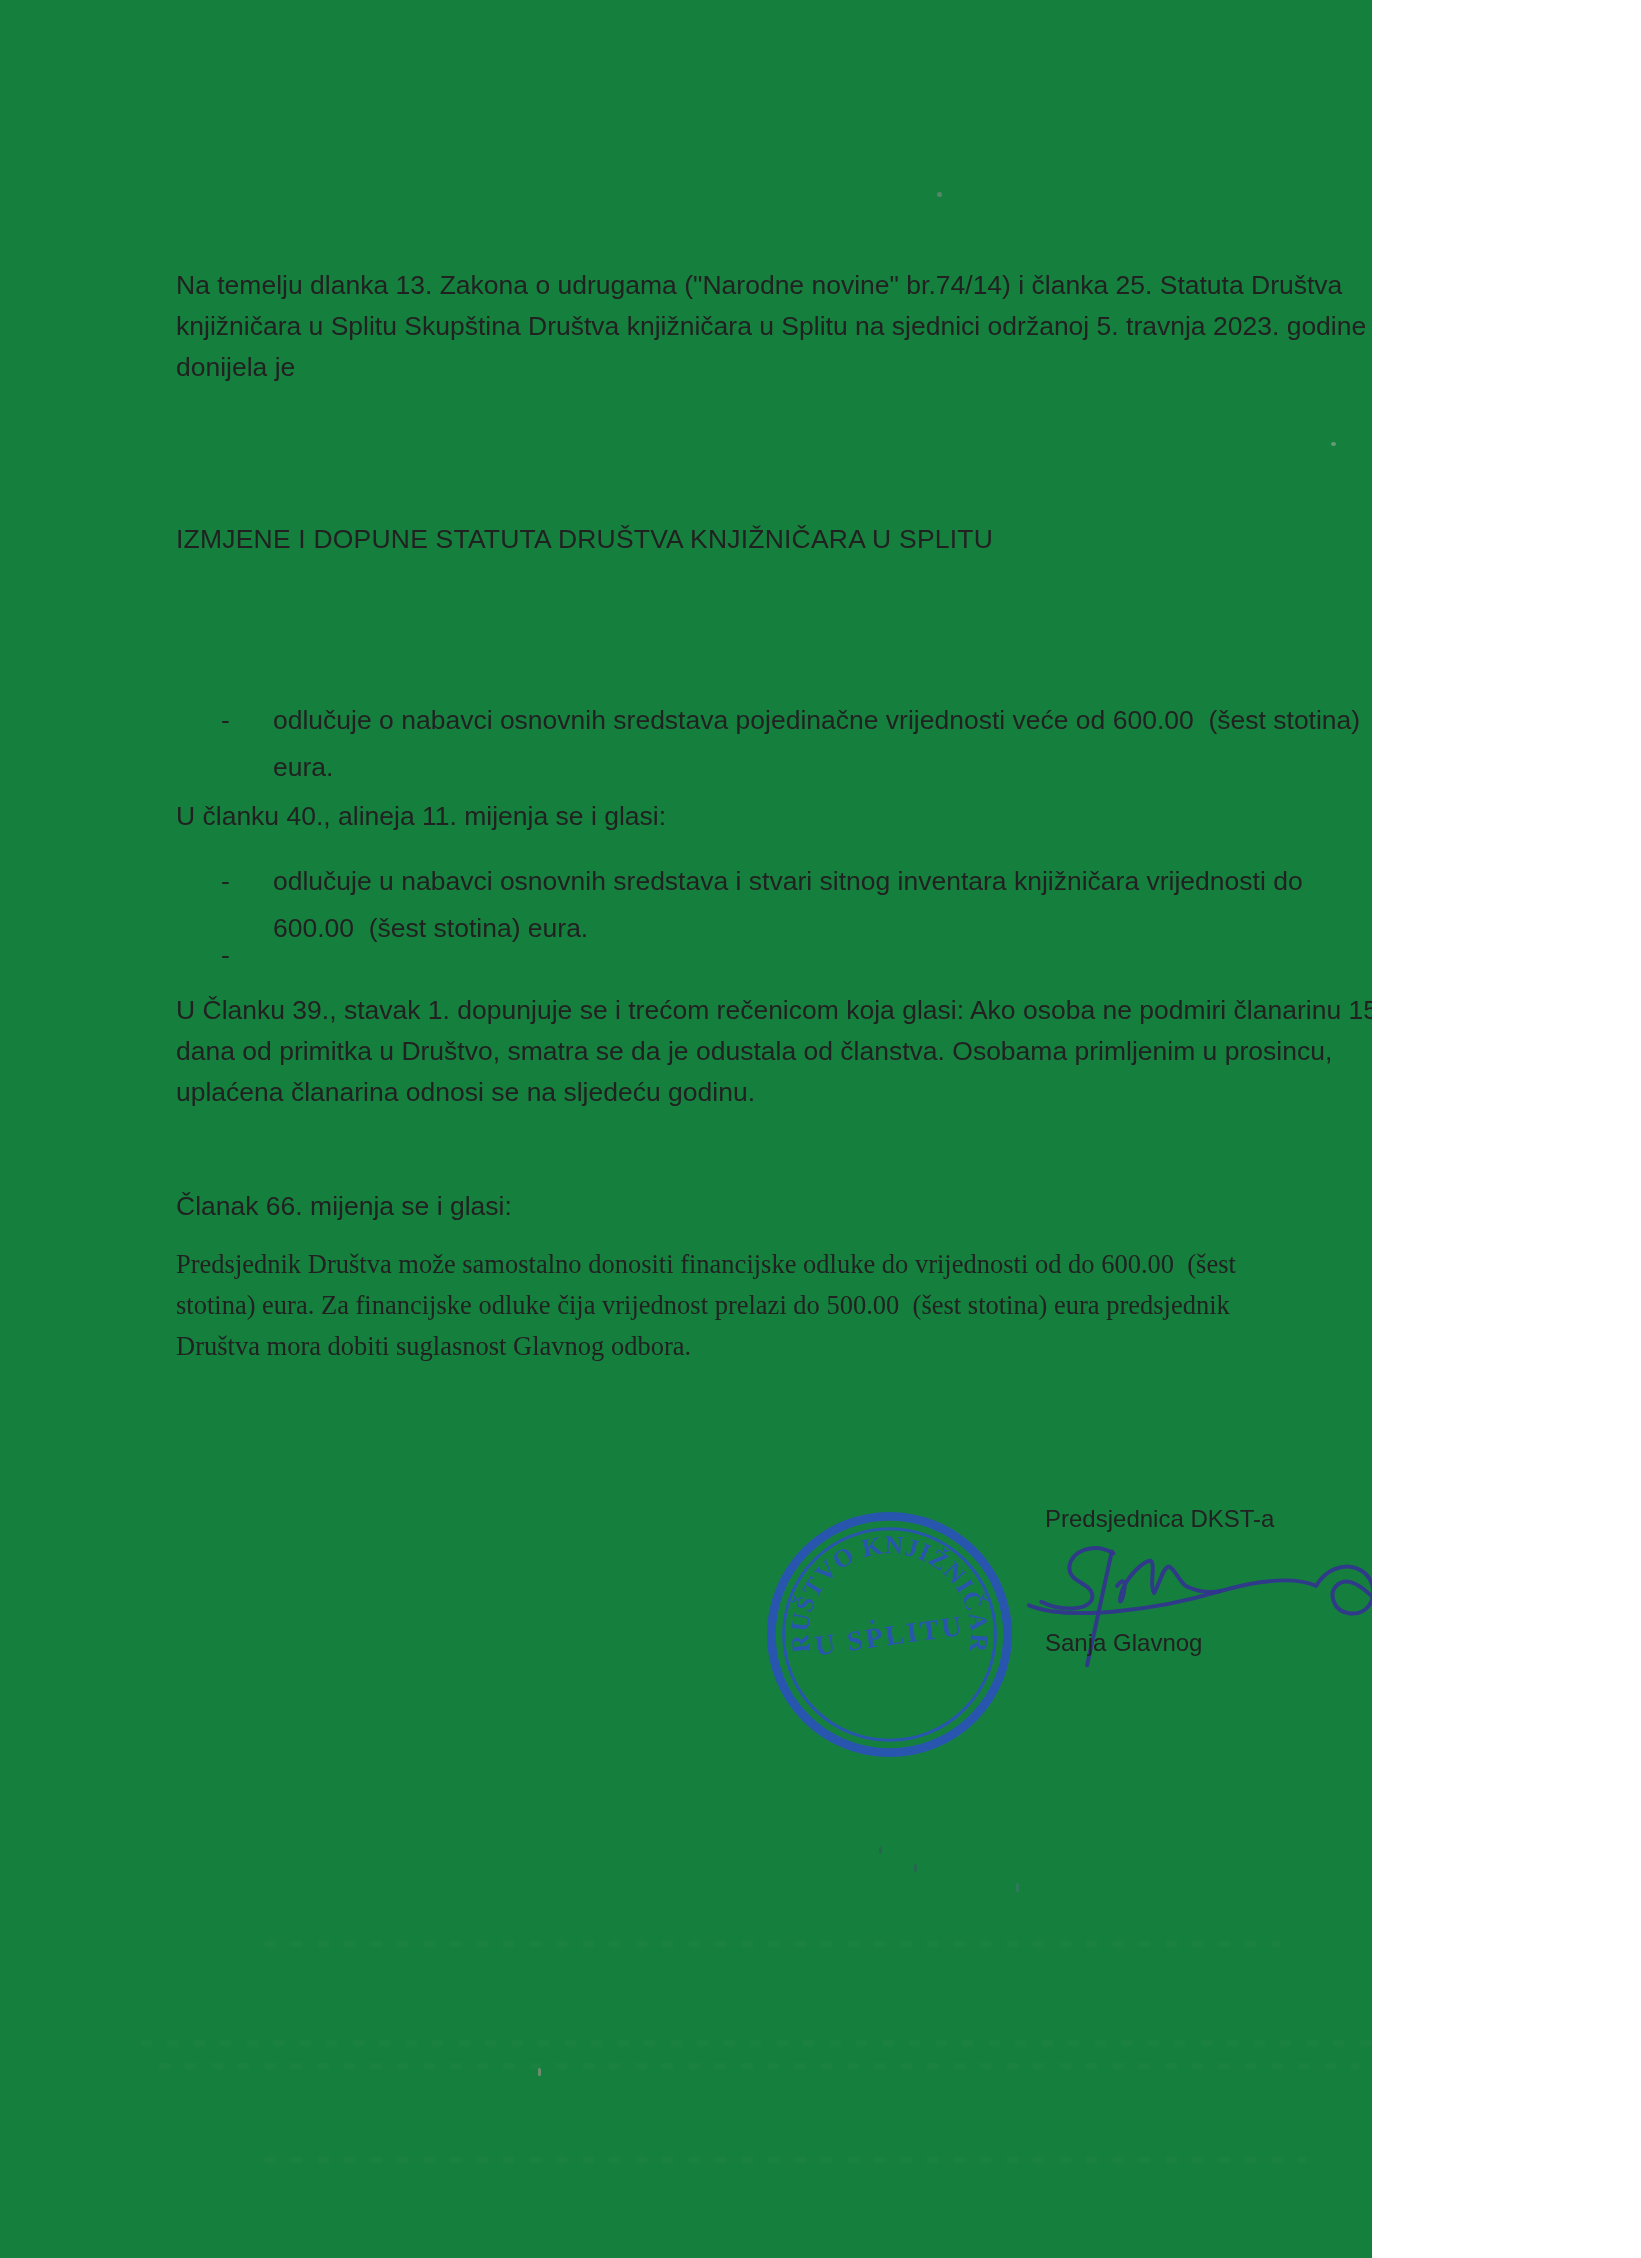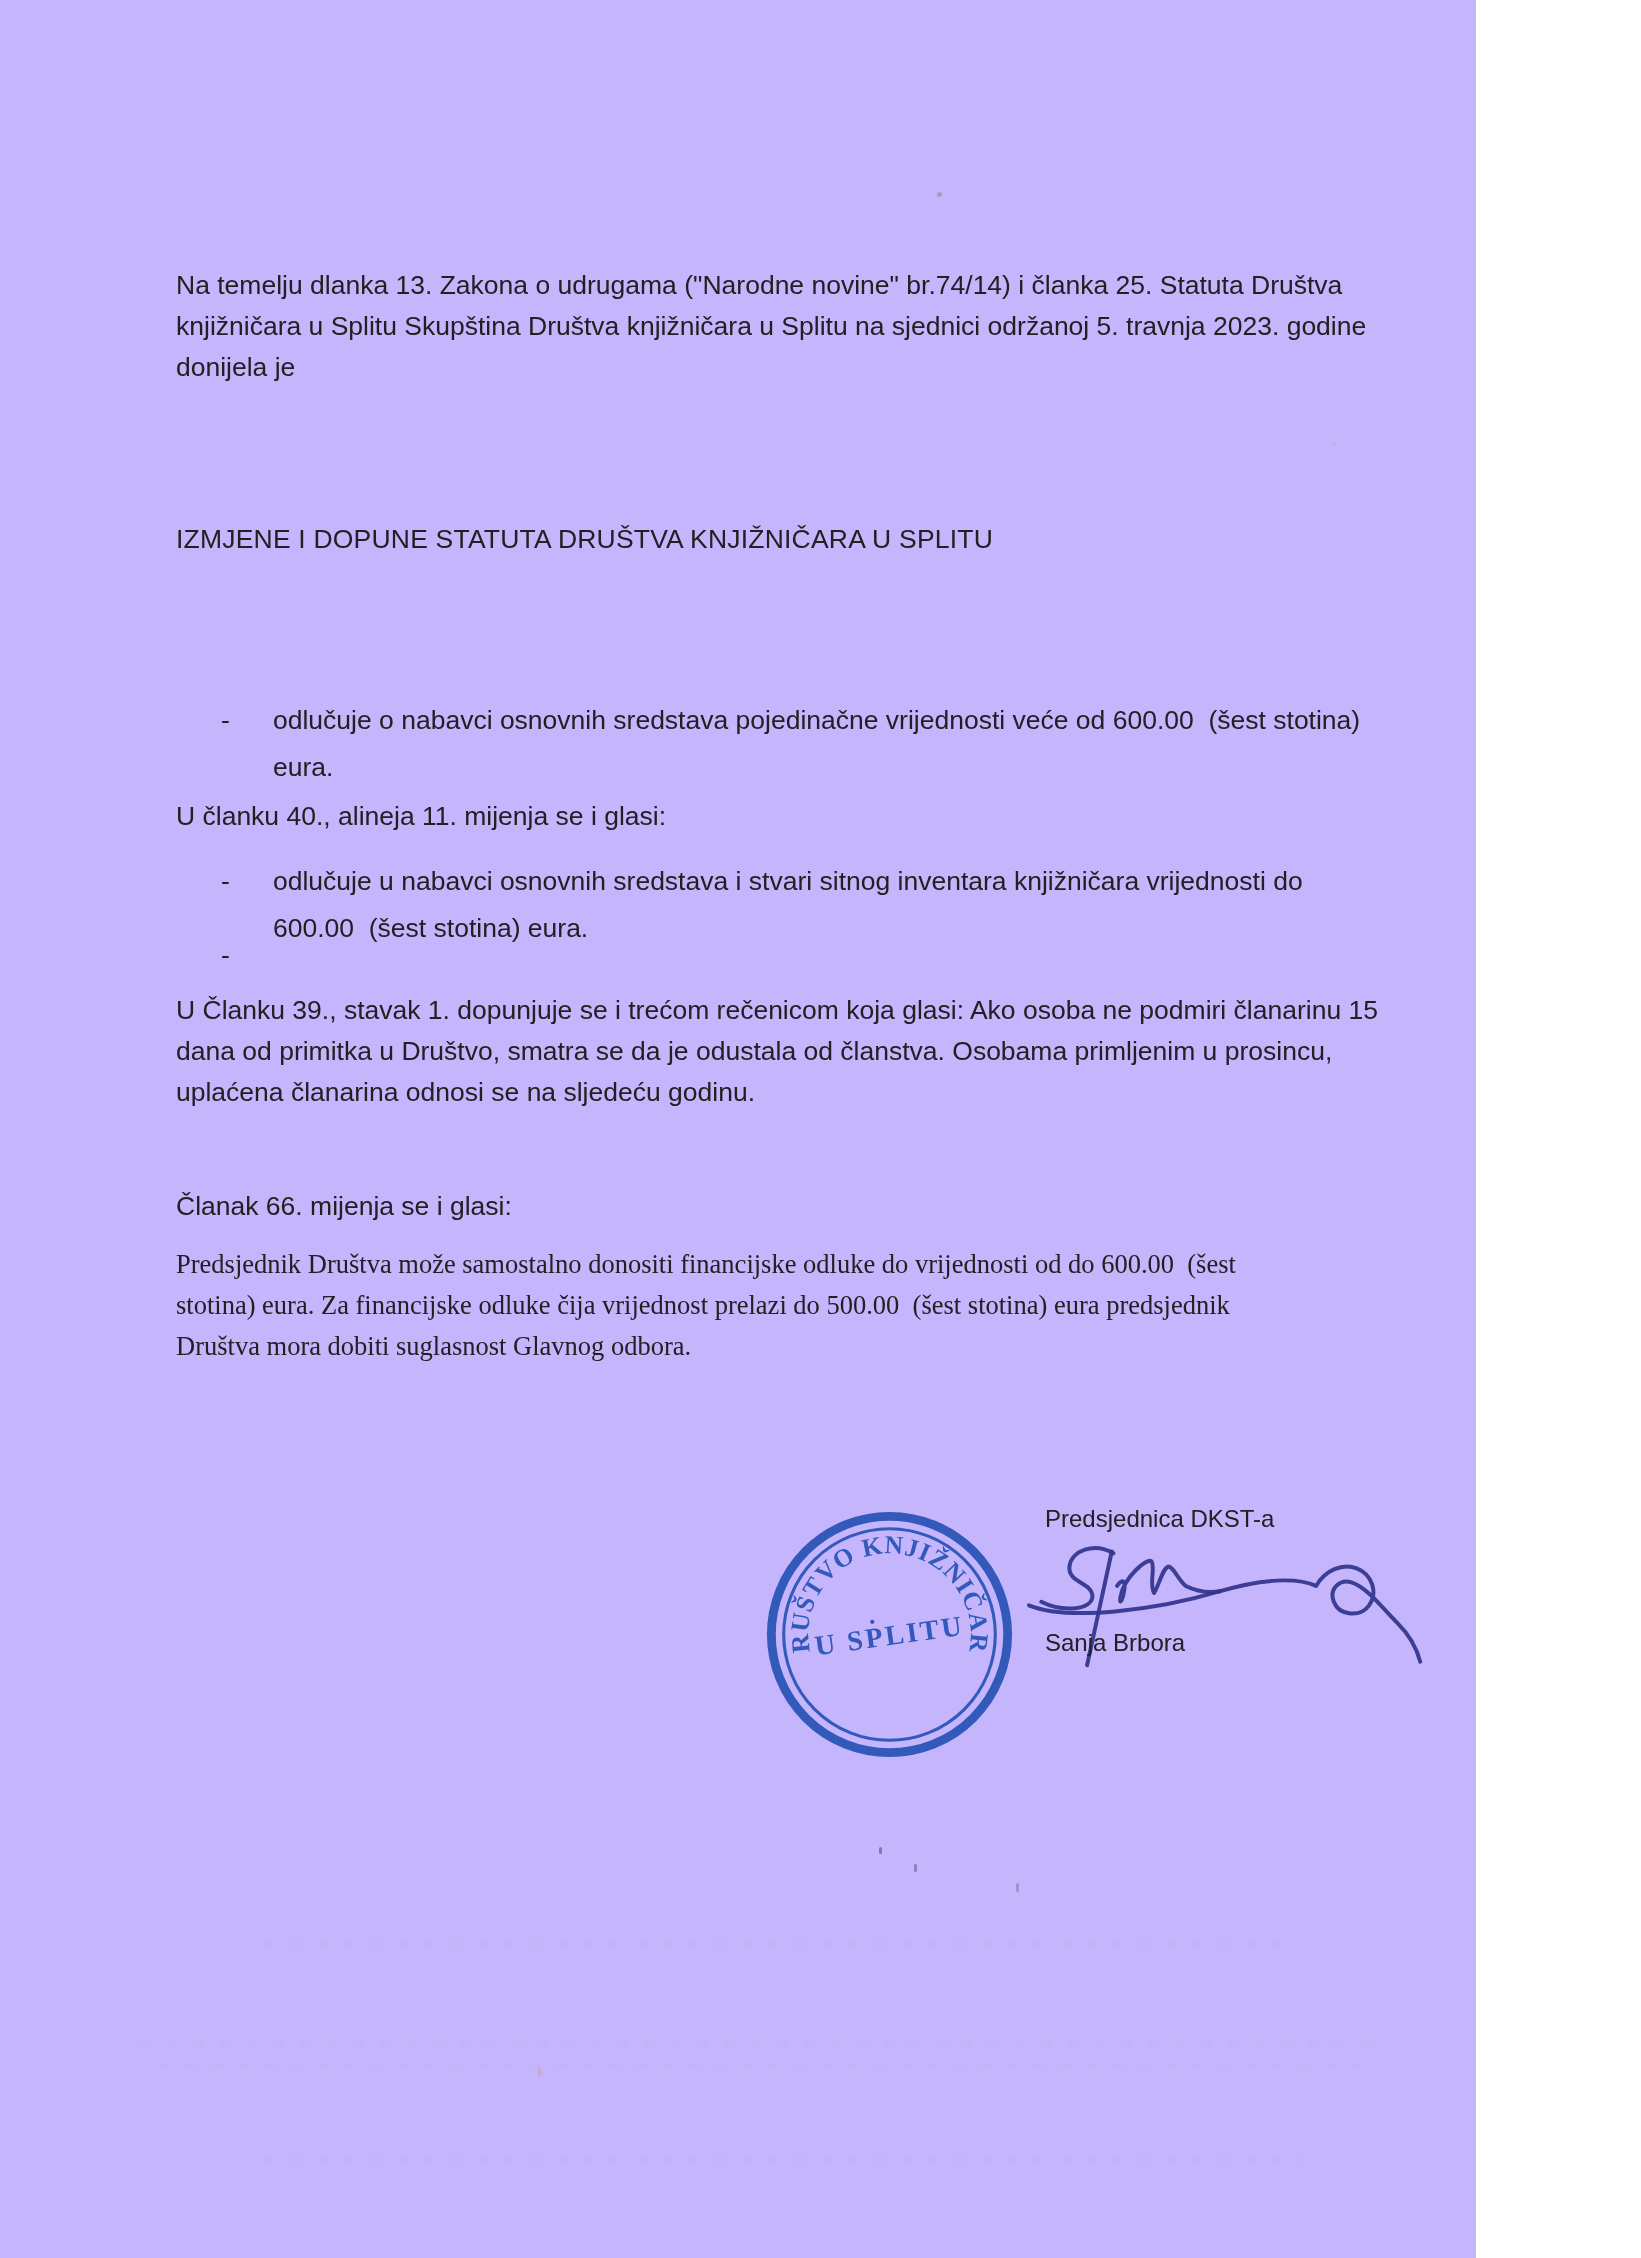--- a/index.html
+++ b/index.html
@@ -4,22 +4,22 @@
 <style>
   :root{
     --ink:#212121;
     --stamp-blue:#2a54b6;
     --signature-blue:#31358e;
   }
   *{box-sizing:border-box;}
   html,body{margin:0;padding:0;background:#ffffff;}
   .page{
     position:relative;
-    width:1476px;height:2258px;
-    background:#c4b5fd;
+    width:1372px;height:2258px;
+    background:#15803d;
     overflow:hidden;
     font-family:"Liberation Sans",sans-serif;
     color:var(--ink);
   }
   .block{position:absolute;}
   .line{
     white-space:pre;
     font-size:26.5px;
     line-height:41px;
     height:41px;
@@ -108,21 +108,21 @@
   <div class="block" style="left:1006px;top:1531px;width:423px;height:190px;">
     <svg width="423" height="190" viewBox="0 0 480 215">
       <path class="sig-stroke" d="M122 25 C100 12 74 22 72 40 C70 58 96 58 98 72 C100 90 64 92 40 80"></path>
       <path class="sig-stroke" d="M26 84 C70 102 170 90 243 68"></path>
       <path class="sig-stroke" d="M120 23 C112 60 100 115 92 152"></path>
       <path class="sig-stroke" d="M126 62 C133 52 136 58 134 68 C132 80 128 84 130 74 C134 52 160 30 165 34 C170 40 162 60 168 70 C174 60 178 42 184 40 C190 40 196 56 204 62 C216 68 230 70 243 68"></path>
       <path class="sig-stroke" d="M243 68 C290 54 330 52 352 62 C362 44 382 36 398 42 C416 49 422 70 412 84 C402 98 378 96 372 80 C366 64 380 54 392 58 C410 64 426 86 444 104 C456 116 466 132 470 148"></path>
     </svg>
   </div>
 
-  <div class="block sig-text" style="left:1045px;top:1624px;">Sanja Brbora</div>
+  <div class="block sig-text" style="left:1045px;top:1624px;">Sanja Glavnog</div>
 
   <div class="block" style="left:759px;top:1504px;width:261px;height:261px;opacity:.94;">
     <svg width="261" height="261" viewBox="0 0 296 296">
       <circle class="stamp-ring" cx="148" cy="148" r="134" stroke-width="10"></circle>
       <circle class="stamp-ring" cx="148" cy="148" r="120" stroke-width="3.5"></circle>
       <path id="stamp-arc" d="M 59.1 171.8 A 92 92 0 1 1 236.9 171.8" fill="none" stroke="none"></path>
       <text class="stamp-text" font-size="29" letter-spacing="1">
         <textPath href="#stamp-arc" startOffset="50%" text-anchor="middle">DRUŠTVO KNJIŽNIČARA</textPath>
       </text>
       <text class="stamp-text" x="148" y="160" font-size="32" letter-spacing="3" text-anchor="middle" transform="rotate(-8 148 150)">U SPLITU</text>

